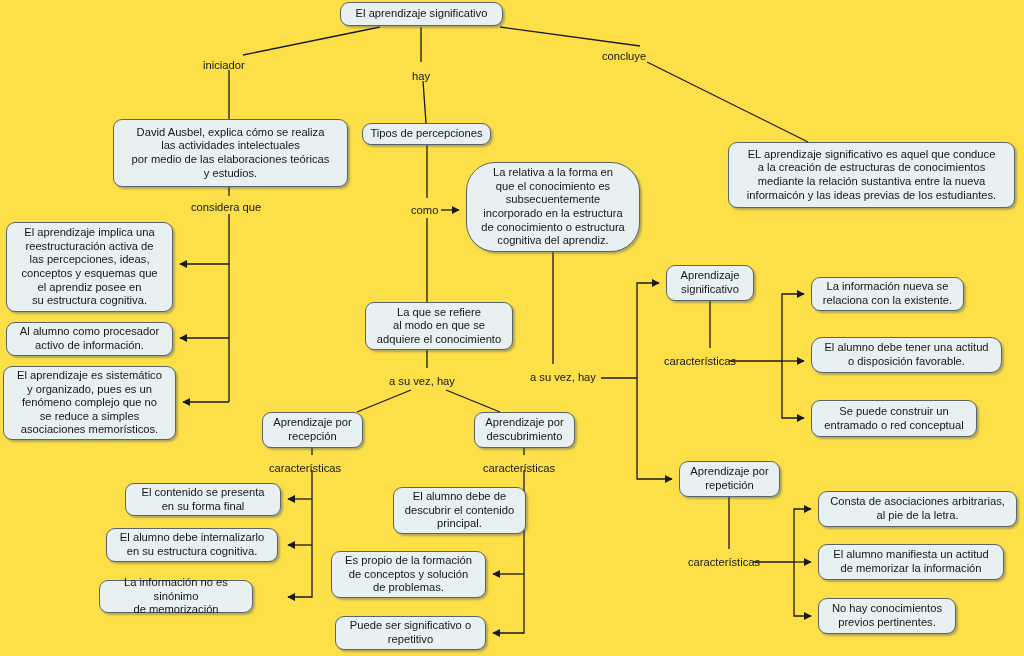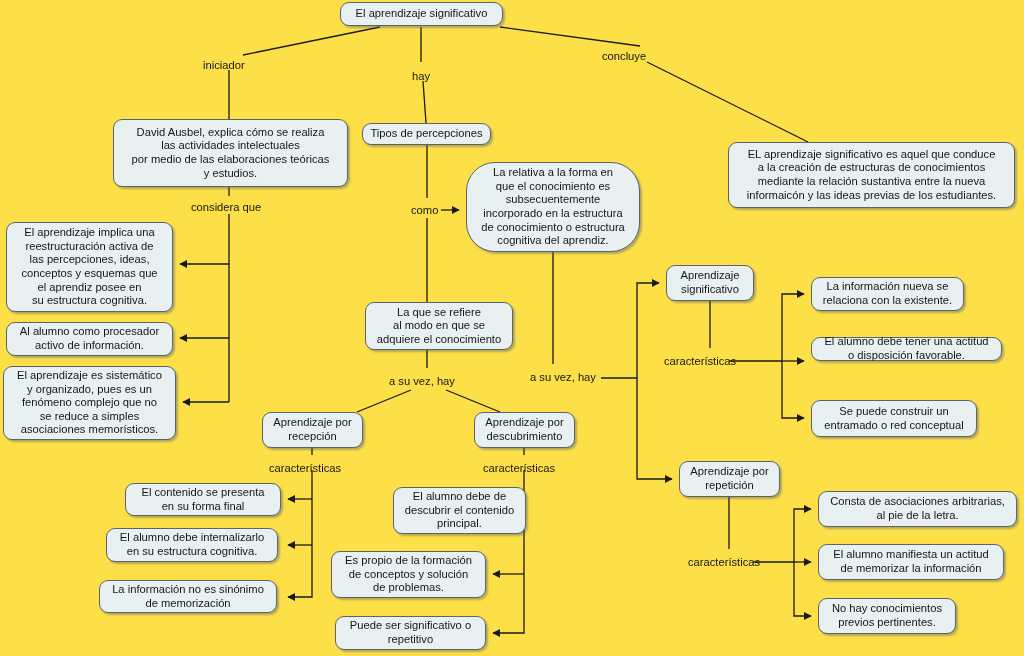--- a/index.html
+++ b/index.html
@@ -147,39 +147,39 @@
 asociaciones memorísticos.</div>
   <div class="node" style="left:353px;top:302px;width:148px;height:48px;margin-left:12px;">La que se refiere
 al modo en que se
 adquiere el conocimiento</div>
   <div class="node" style="left:666px;top:265px;width:88px;height:36px;">Aprendizaje
 significativo</div>
   <div class="node" style="left:679px;top:461px;width:101px;height:36px;">Aprendizaje por
 repetición</div>
   <div class="node" style="left:811px;top:277px;width:153px;height:34px;">La información nueva se
 relaciona con la existente.</div>
-  <div class="node" style="left:811px;top:337px;width:191px;height:24px;">El alumno debe tener una actitud
+  <div class="node" style="left:811px;top:337px;width:191px;height:36px;border-radius:11px;">El alumno debe tener una actitud
 o disposición favorable.</div>
   <div class="node" style="left:811px;top:400px;width:166px;height:37px;">Se puede construir un
 entramado o red conceptual</div>
   <div class="node" style="left:818px;top:491px;width:199px;height:36px;">Consta de asociaciones arbitrarias,
 al pie de la letra.</div>
   <div class="node" style="left:818px;top:544px;width:186px;height:36px;">El alumno manifiesta un actitud
 de memorizar la información</div>
   <div class="node" style="left:818px;top:598px;width:138px;height:36px;">No hay conocimientos
 previos pertinentes.</div>
   <div class="node" style="left:262px;top:412px;width:101px;height:36px;">Aprendizaje por
 recepción</div>
   <div class="node" style="left:474px;top:412px;width:101px;height:36px;">Aprendizaje por
 descubrimiento</div>
   <div class="node" style="left:125px;top:483px;width:156px;height:33px;">El contenido se presenta
 en su forma final</div>
   <div class="node" style="left:106px;top:528px;width:172px;height:34px;">El alumno debe internalizarlo
 en su estructura cognitiva.</div>
-  <div class="node" style="left:99px;top:580px;width:178px;height:33px;">La información no es sinónimo
+  <div class="node" style="left:99px;top:580px;width:154px;height:33px;">La información no es sinónimo
 de memorización</div>
   <div class="node" style="left:353px;top:487px;width:133px;height:47px;margin-left:40px;">El alumno debe de
 descubrir el contenido
 principal.</div>
   <div class="node" style="left:331px;top:551px;width:155px;height:47px;">Es propio de la formación
 de conceptos y solución
 de problemas.</div>
   <div class="node" style="left:335px;top:616px;width:151px;height:34px;">Puede ser significativo o
 repetitivo</div>
 

